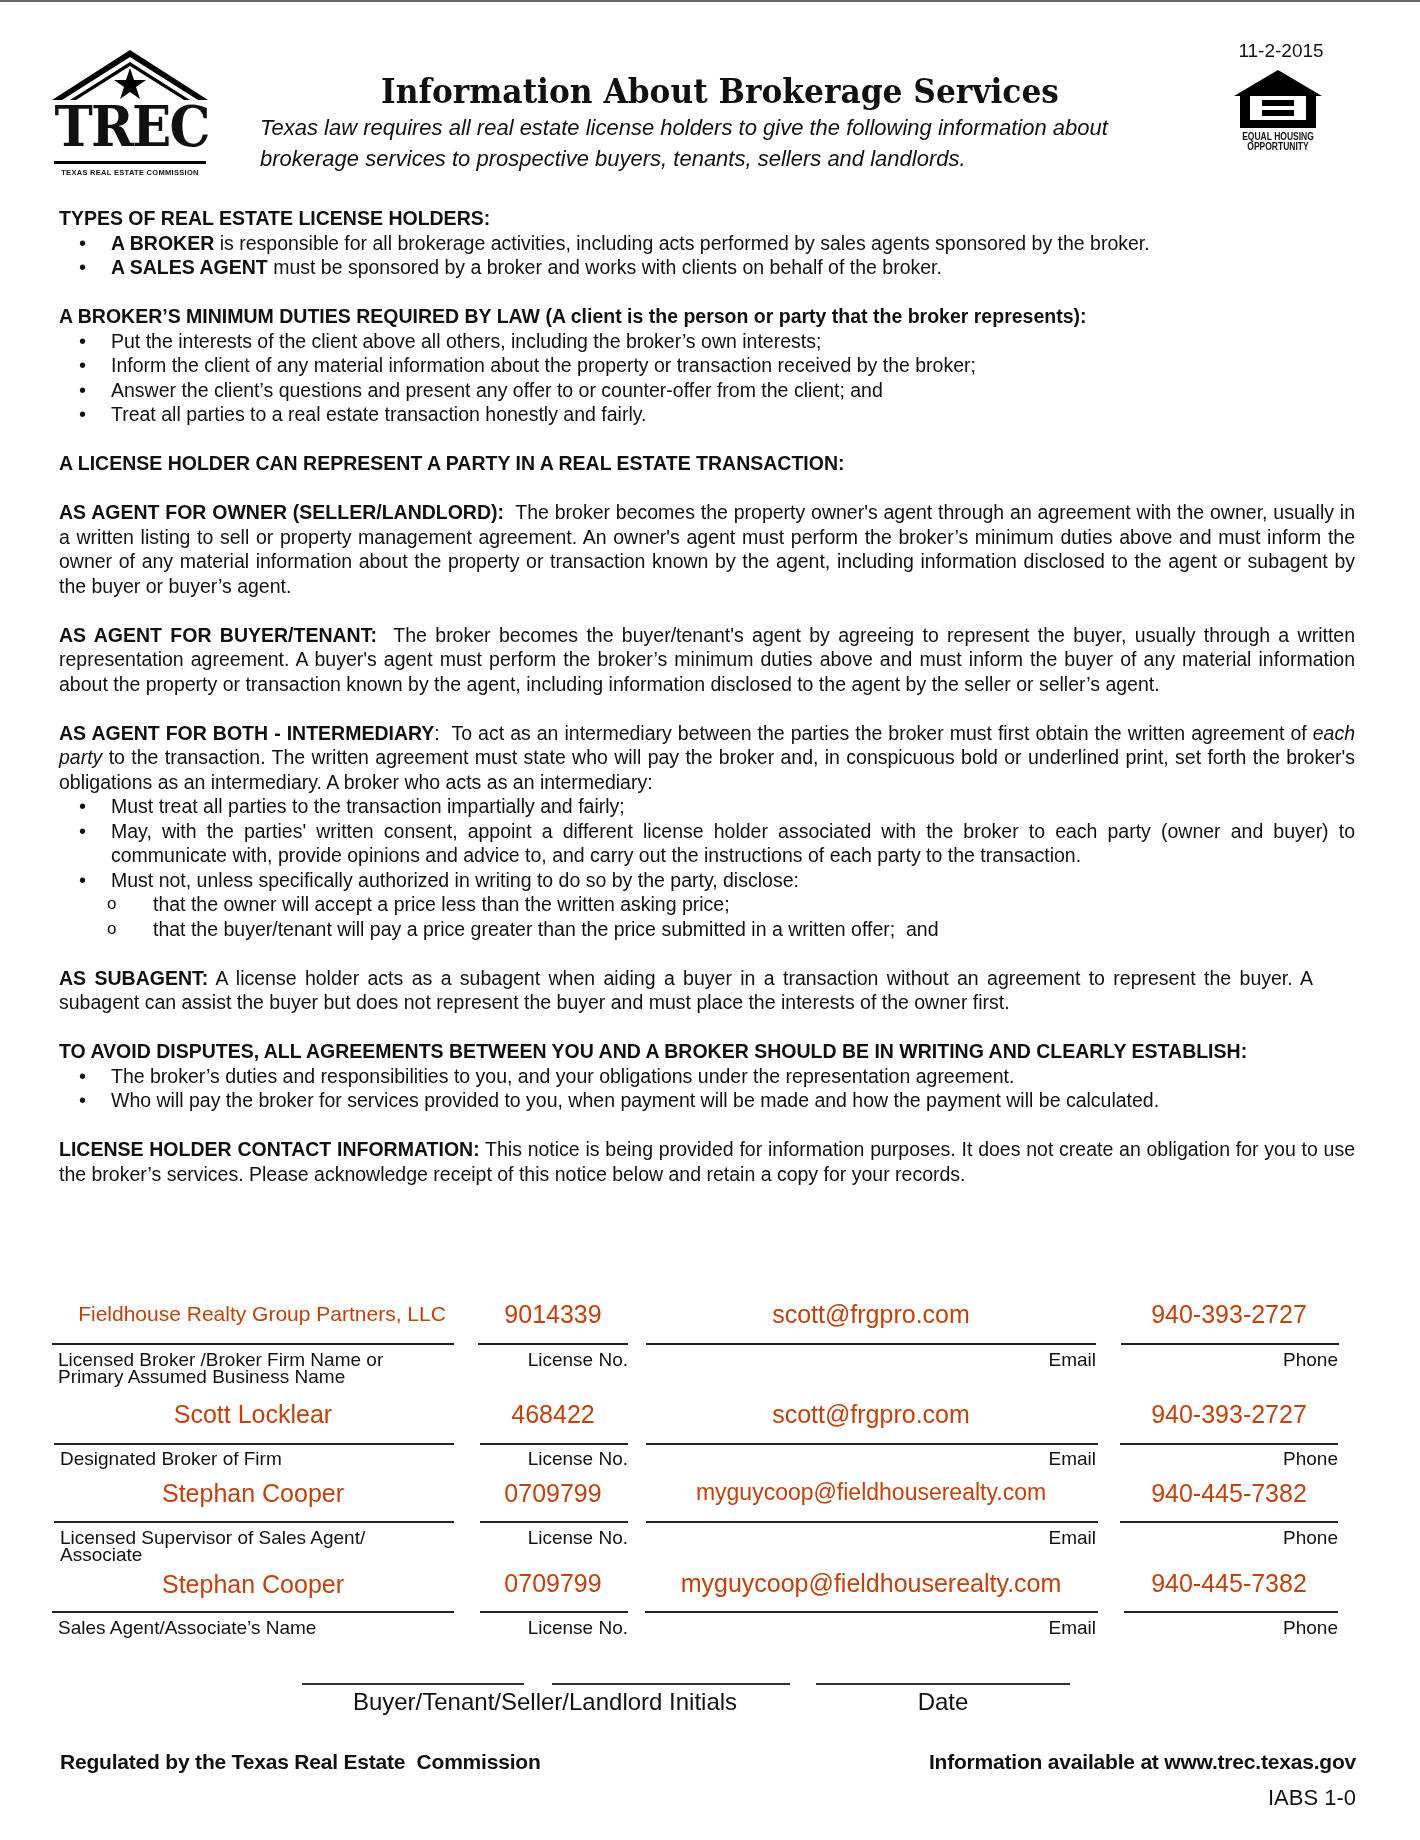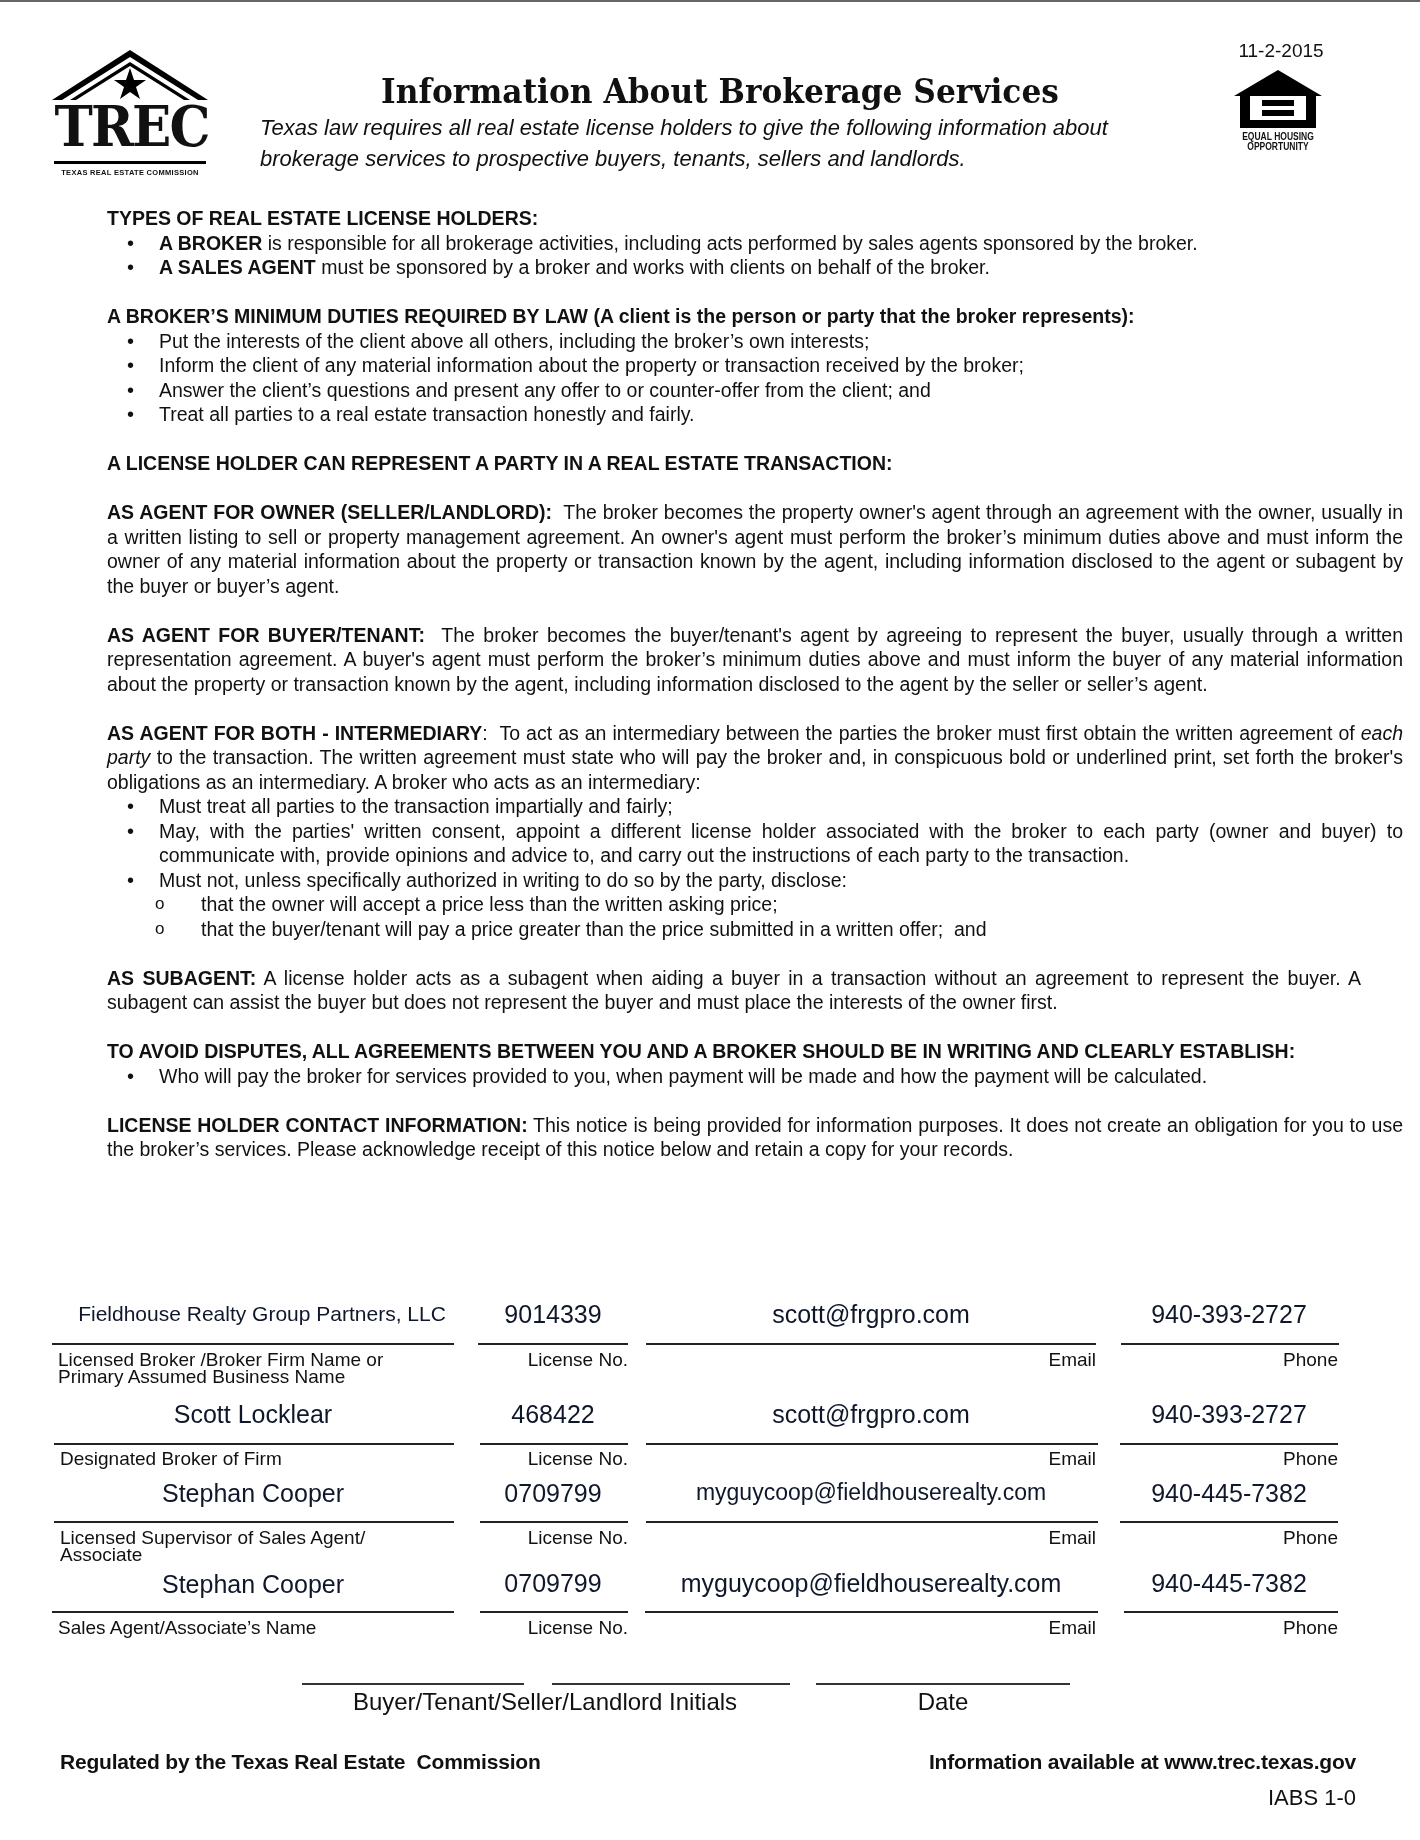--- a/index.html
+++ b/index.html
@@ -9,32 +9,32 @@
   .logo { left:48px; top:48px; width:164px; height:130px; }
   .logo svg { display:block; }
   .trec-word { position:absolute; left:0; top:50px; width:164px; text-align:center; font-family:"DejaVu Serif", serif; font-weight:bold; font-size:56px; letter-spacing:-2px; line-height:56px; transform:scaleX(0.92); transform-origin:center; }
   .trec-rule { position:absolute; left:6px; top:113px; width:152px; height:3px; background:#000; }
   .trec-sub { position:absolute; left:0; top:120px; width:164px; text-align:center; font-size:7.5px; font-weight:bold; letter-spacing:0.3px; }
   .title { left:260px; top:70px; width:920px; text-align:center; font-family:"DejaVu Serif", serif; font-weight:bold; font-size:34px; line-height:42px; transform:scaleX(0.92); }
   .subtitle { left:260px; top:112px; width:920px; text-align:left; font-family:"Liberation Sans", sans-serif; font-style:italic; font-size:22px; line-height:31px; color:#111; }
   .date { left:1216px; top:40px; width:130px; text-align:center; font-size:19px; }
   .eho { left:1230px; top:66px; width:96px; height:100px; }
   .eho-text { position:absolute; left:0; top:66px; width:96px; text-align:center; font-weight:bold; font-size:10px; line-height:10px; transform:scaleX(0.85); }
-  .body { left:59px; top:206px; width:1296px; font-size:19.5px; line-height:24.5px;margin-left:48px; }
+  .body { left:59px; top:206px; width:1296px; font-size:19.5px; line-height:24.5px; }
   .body p { margin:0; text-align:justify; }
   .body .gap { height:24.5px; }
   .body b { font-weight:bold; }
   ul.dot { margin:0; padding:0; list-style:none; }
   ul.dot li { position:relative; padding-left:52px; }
   ul.dot li::before { content:"\2022"; position:absolute; left:20px; top:0; font-size:20px; }
   ul.circ { margin:0; padding:0; list-style:none; }
   ul.circ li { position:relative; padding-left:94px; text-align:justify; }
   ul.circ li::before { content:"o"; position:absolute; left:48px; top:0; font-size:17px; }
   .li-just { text-align:justify; }
-  .row-val { position:absolute; text-align:center; font-family:"Liberation Sans", sans-serif; font-size:25px; color:#0f172a; }
+  .row-val { position:absolute; text-align:center; font-family:"Liberation Sans", sans-serif; font-size:25px; color:#c2410c; }
   .row-rule { position:absolute; height:2px; background:#222; }
   .row-lbl { position:absolute; font-size:19px; line-height:17px; }
   .center { text-align:right; }
   .sig-rule { position:absolute; height:2px; background:#333; top:1683px; }
   .sig-lbl { position:absolute; top:1688px; font-size:24px; }
   .foot-l { left:60px; top:1750px; font-size:21px; font-weight:bold; letter-spacing:-0.2px; }
   .foot-r { left:880px; top:1750px; width:476px; text-align:right; font-size:21px; font-weight:bold; letter-spacing:-0.2px; }
   .form-id { left:1180px; top:1785px; width:176px; text-align:right; font-size:22px; }
 </style>
 </head>
@@ -110,20 +110,21 @@
     <li>that the owner will accept a price less than the written asking price;</li>
     <li style="white-space:pre-wrap">that the buyer/tenant will pay a price greater than the price submitted in a written offer;  and</li>
   </ul>
   <div class="gap"></div>
 
   <p style="padding-right:42px"><b>AS SUBAGENT:</b><span> A license holder acts as a subagent when aiding a buyer in a transaction without an agreement to represent the buyer. A subagent can assist the buyer but does not represent the buyer and must place the interests of the owner first.</span></p>
   <div class="gap"></div>
 
   <p><b>TO AVOID DISPUTES, ALL AGREEMENTS BETWEEN YOU AND A BROKER SHOULD BE IN WRITING AND CLEARLY ESTABLISH:</b></p>
   <ul class="dot">
+    <li>The broker’s duties and responsibilities to you, and your obligations under the representation agreement.</li>
     <li>Who will pay the broker for services provided to you, when payment will be made and how the payment will be calculated.</li>
   </ul>
   <div class="gap"></div>
 
   <p><b>LICENSE HOLDER CONTACT INFORMATION:</b><span> This notice is being provided for information purposes. It does not create an obligation for you to use the broker’s services. Please acknowledge receipt of this notice below and retain a copy for your records.</span></p>
 </div>
 
 <div class="row-val" style="left:52px;top:1302px;width:420px;font-size:21px;">Fieldhouse Realty Group Partners, LLC</div>
 <div class="row-val" style="left:478px;top:1300px;width:150px;">9014339</div>
 <div class="row-val" style="left:646px;top:1300px;width:450px;">scott@frgpro.com</div>

